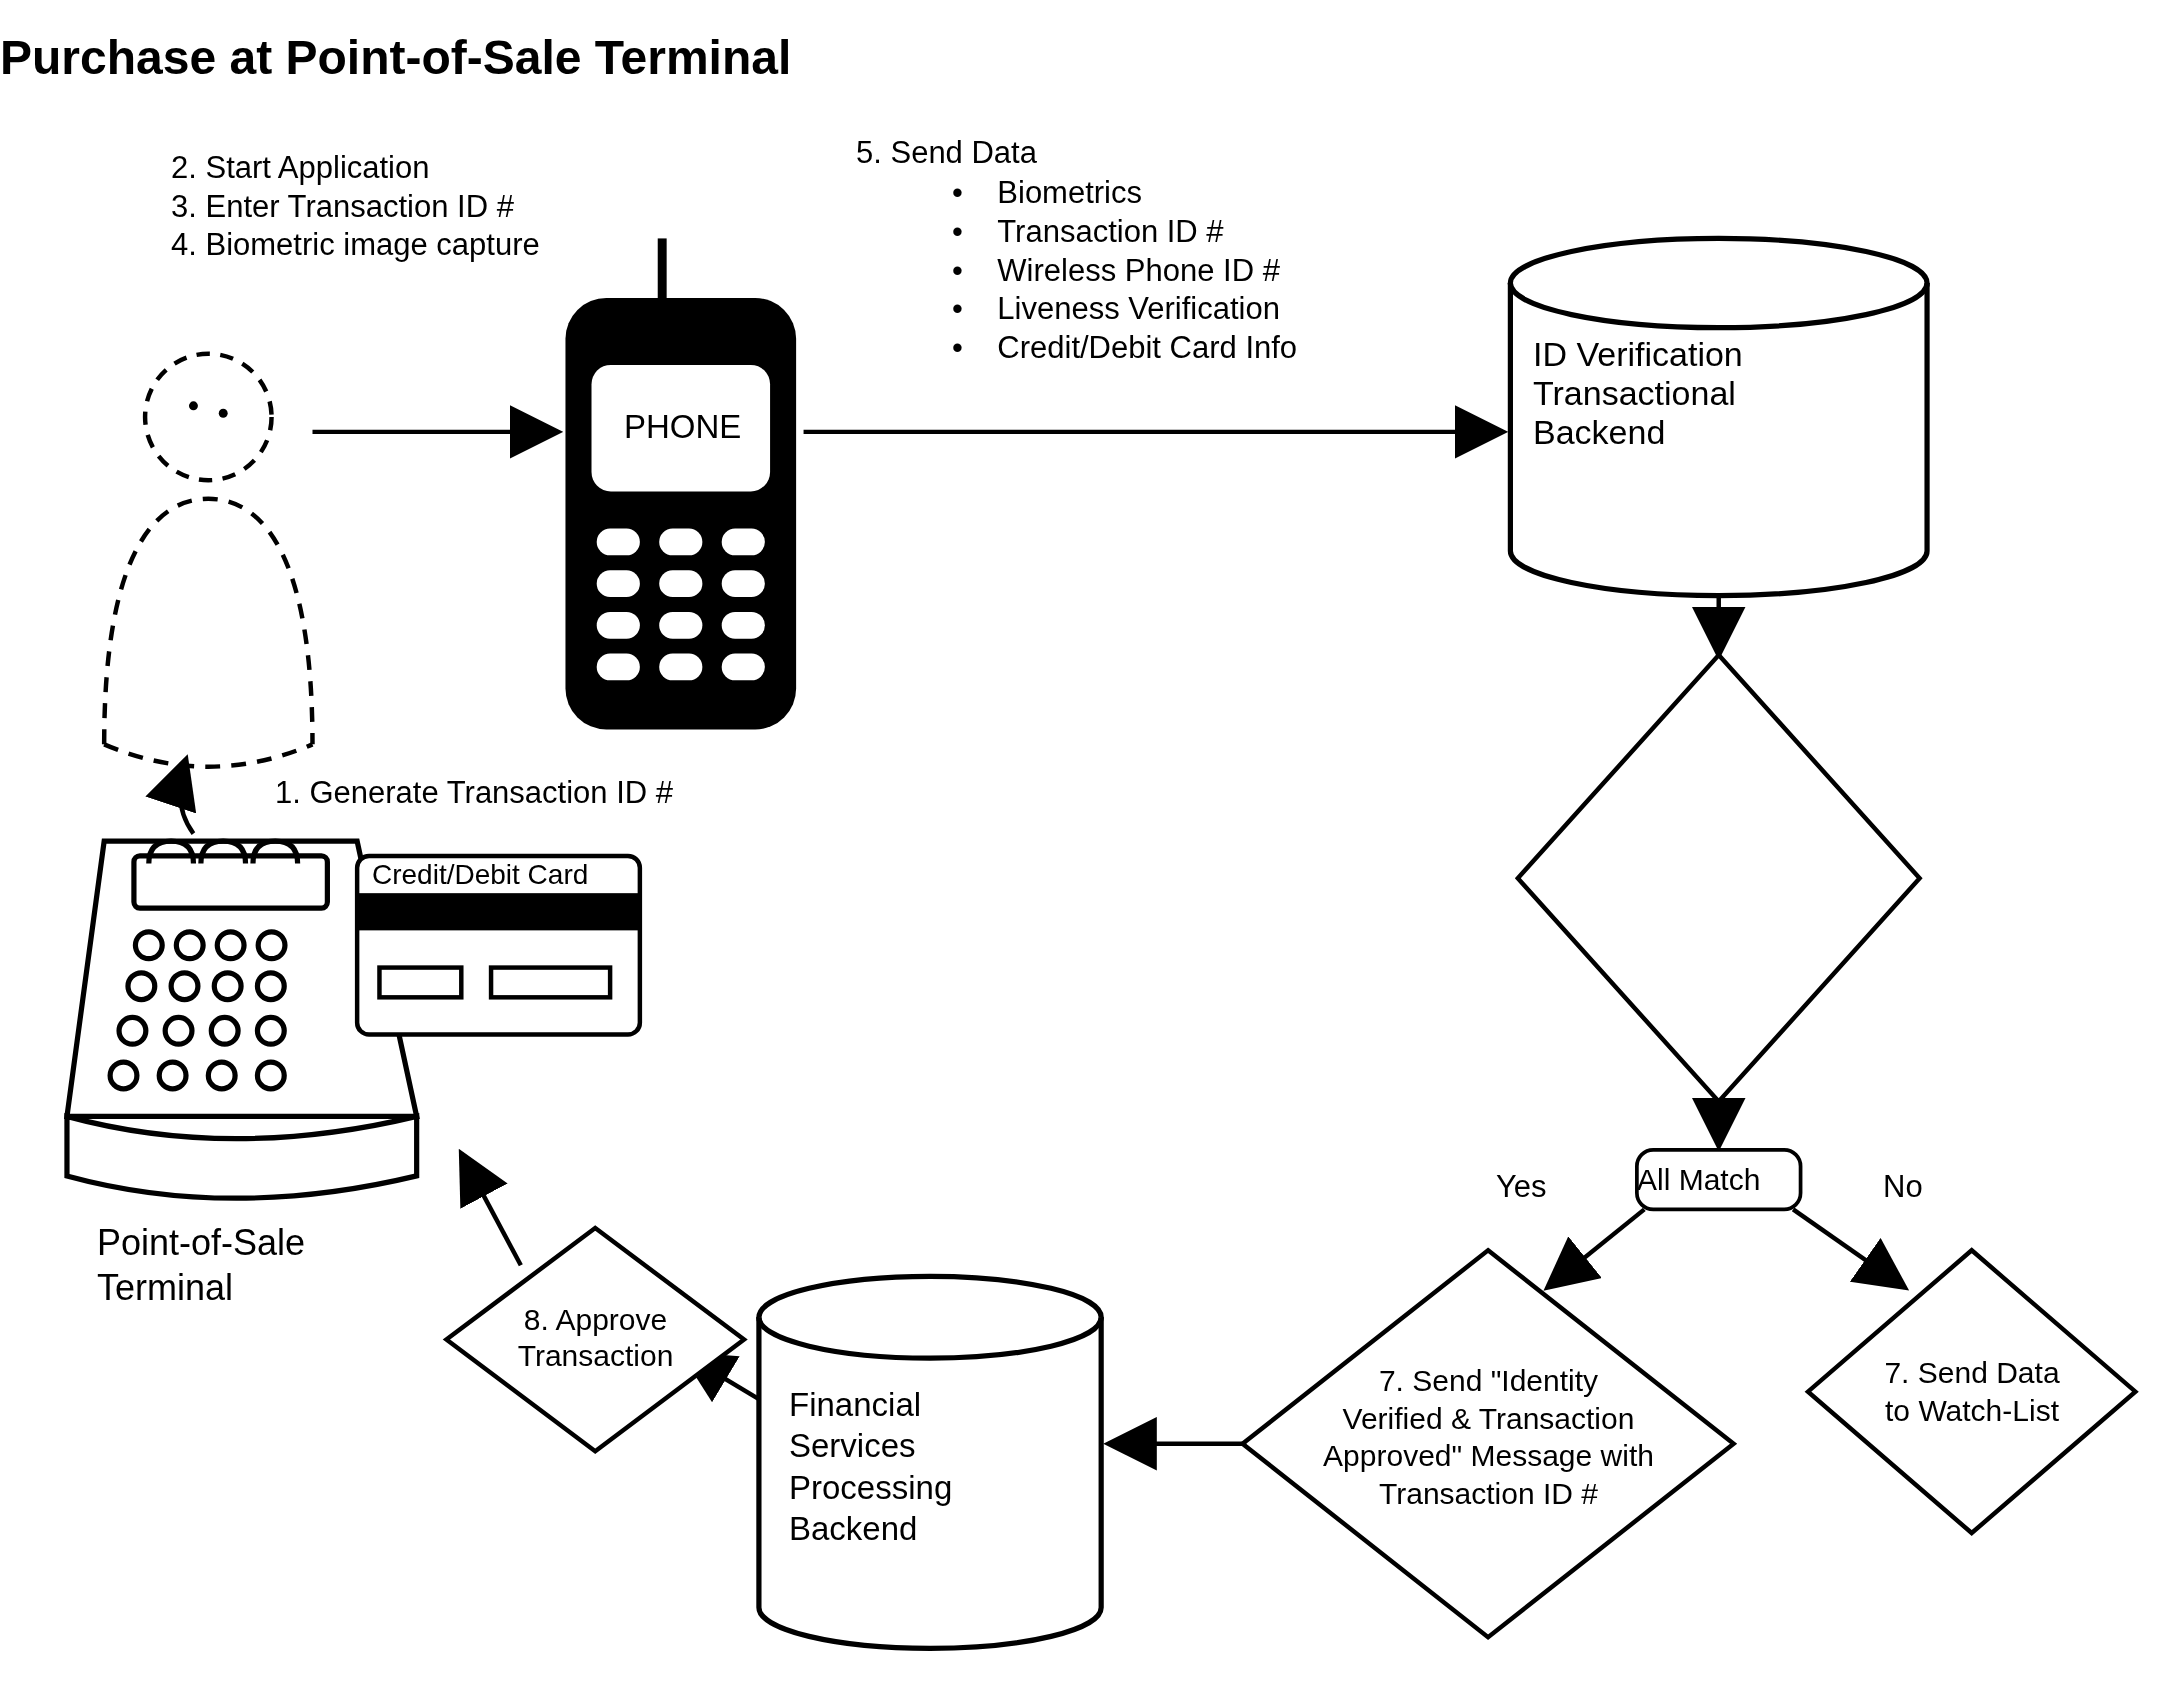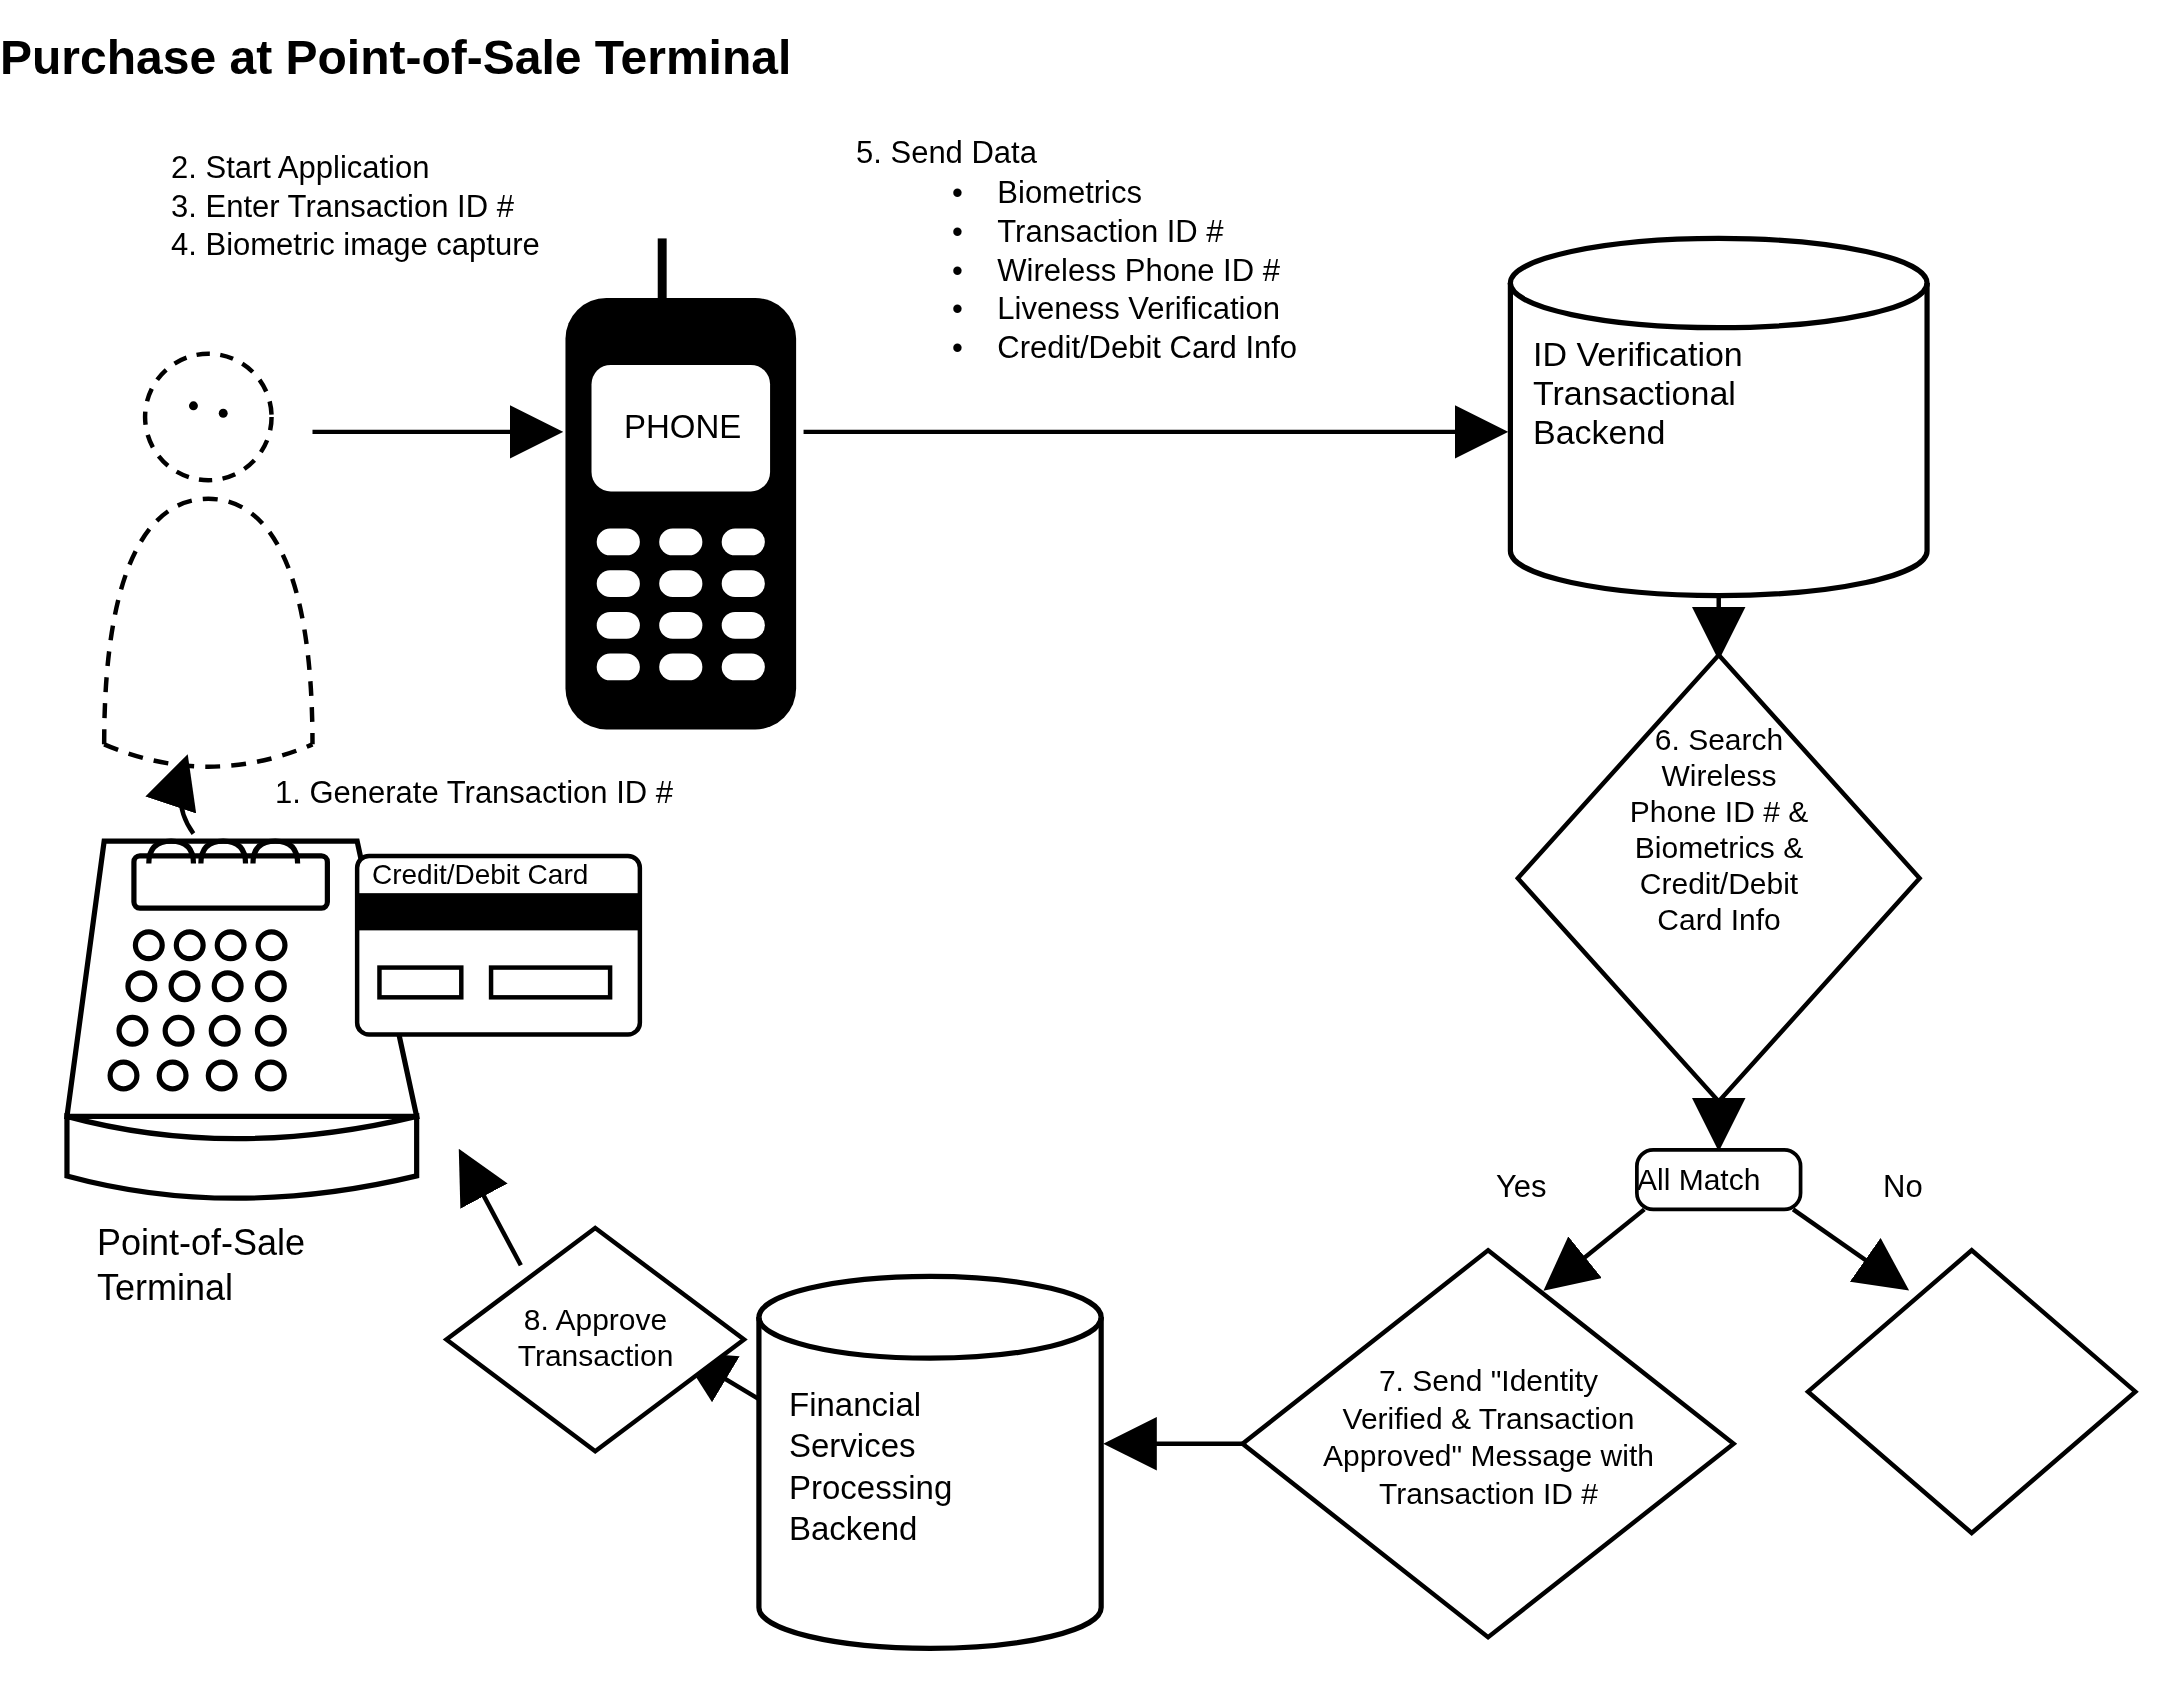--- a/index.html
+++ b/index.html
@@ -152,41 +152,37 @@
     <div>Point-of-Sale</div>
     <div>Terminal</div>
   </div>
 
   <div class="cyl-text" style="left:1533px;top:335px;width:372px">
     <div>ID Verification</div>
     <div>Transactional</div>
     <div>Backend</div>
   </div>
 
-  <div class="diamond-text" style="left:1585px;top:722px;width:268px;font-size:30px;line-height:1.2">
-    <div>6. Search</div>
-    <div>Wireless</div>
-    <div>Phone ID # &amp;</div>
-    <div>Biometrics &amp;</div>
-    <div>Credit/Debit</div>
-    <div>Card Info</div>
-  </div>
 
   <div class="txt center" style="left:1637px;top:1161px;width:164px;font-size:30px">All Match</div>
 
   <div class="txt" style="left:1496px;top:1168px;font-size:31px">Yes</div>
   <div class="txt" style="left:1883px;top:1168px;font-size:31px">No</div>
 
   <div class="diamond-text" style="left:1295px;top:1362px;width:387px;font-size:30px;line-height:1.25">
     <div>7. Send "Identity</div>
     <div>Verified &amp; Transaction</div>
     <div>Approved" Message with</div>
     <div>Transaction ID #</div>
   </div>
 
+  <div class="diamond-text" style="left:1853px;top:1354px;width:238px;font-size:30px;line-height:1.25">
+    <div>7. Send Data</div>
+    <div>to Watch-List</div>
+  </div>
 
   <div class="cyl-text" style="left:789px;top:1384px;width:283px;font-size:33px;line-height:1.25">
     <div>Financial</div>
     <div>Services</div>
     <div>Processing</div>
     <div>Backend</div>
   </div>
 
   <div class="diamond-text" style="left:484px;top:1302px;width:223px;font-size:30px;line-height:1.2">
     <div>8. Approve</div>

